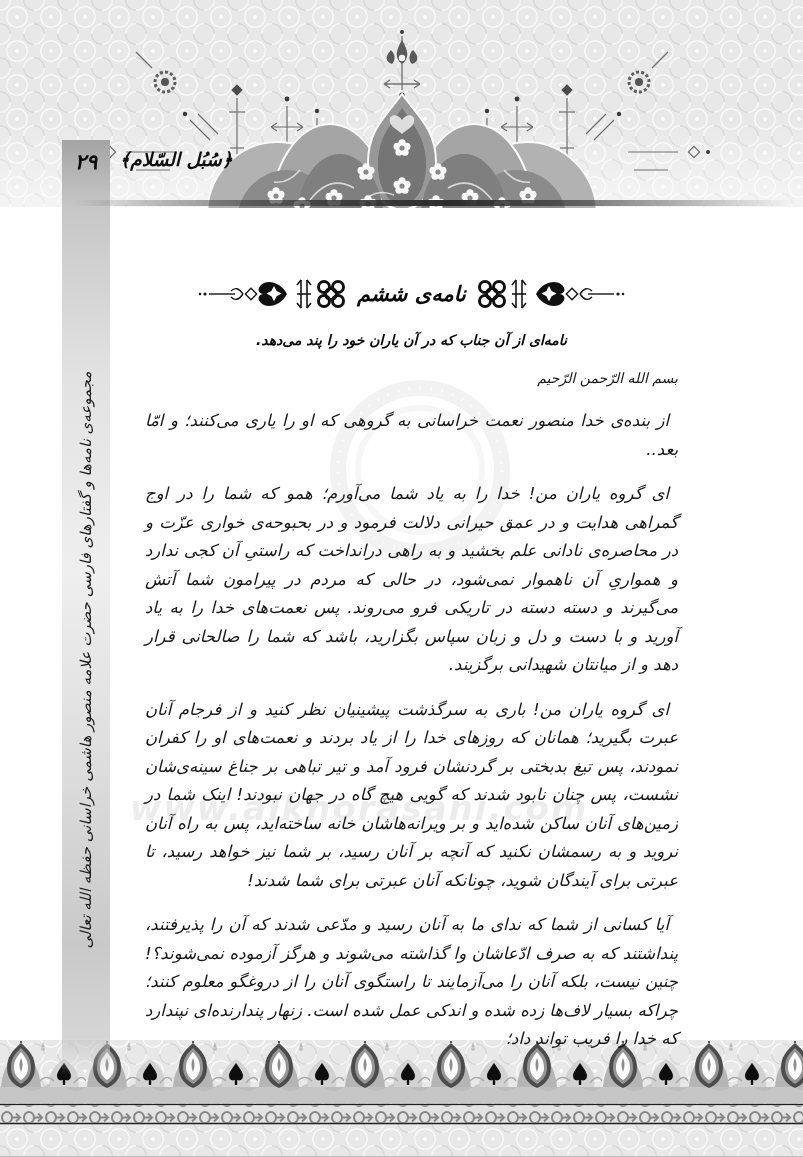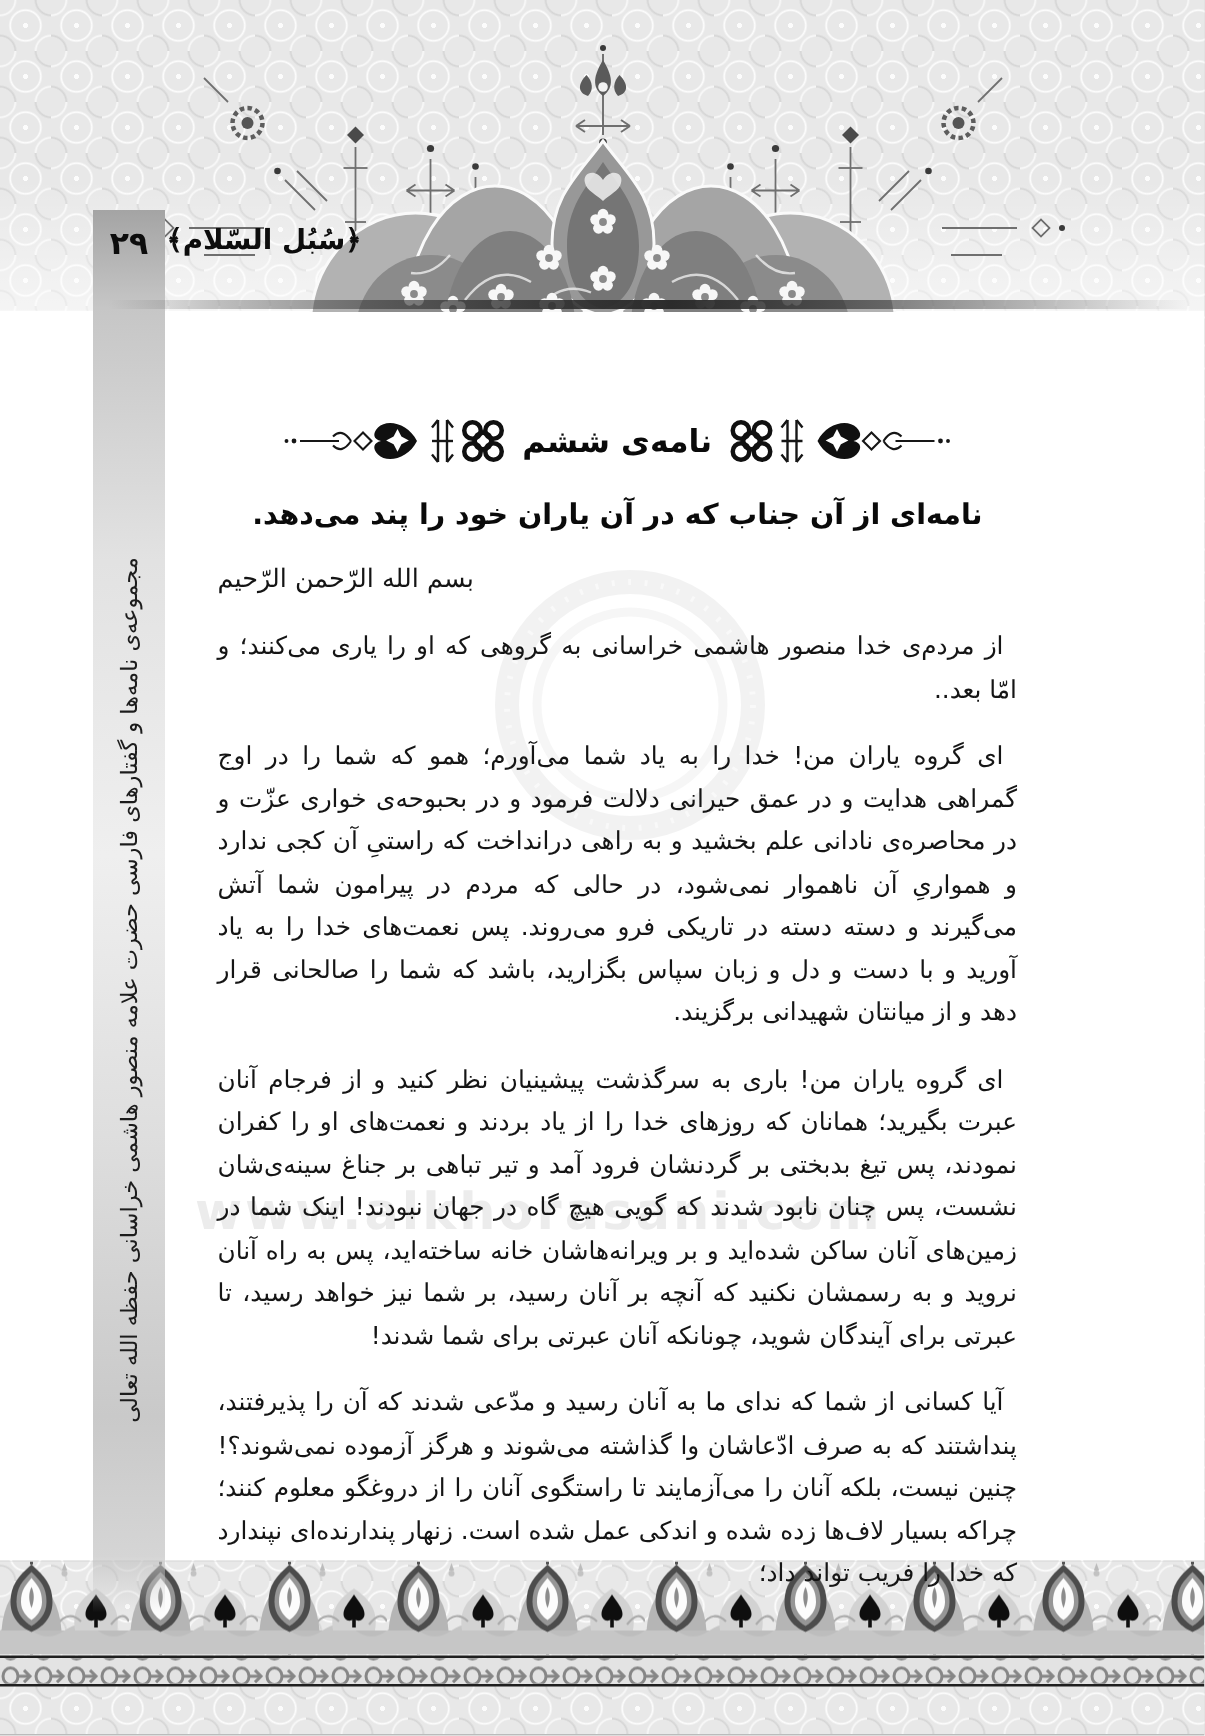--- a/index.html
+++ b/index.html
@@ -6,40 +6,40 @@
   body{font-family:"DejaVu Sans",sans-serif;background:#bbb;}
   .page{position:relative;width:803px;height:1156px;margin:0 auto;overflow:hidden;
     background-color:#e8e8e8;
     background-image:
       radial-gradient(circle 3px at 17px 17px, rgba(255,255,255,.85) 55%, rgba(255,255,255,0) 62%),
       radial-gradient(circle 13px at 0px 0px, rgba(232,232,232,0) 70%, rgba(255,255,255,.75) 78%, rgba(232,232,232,0) 88%),
       radial-gradient(circle 13px at 34px 0px, rgba(232,232,232,0) 70%, rgba(208,208,208,.8) 78%, rgba(232,232,232,0) 88%),
       radial-gradient(circle 13px at 0px 34px, rgba(232,232,232,0) 70%, rgba(208,208,208,.8) 78%, rgba(232,232,232,0) 88%),
       radial-gradient(circle 13px at 34px 34px, rgba(232,232,232,0) 70%, rgba(255,255,255,.75) 78%, rgba(232,232,232,0) 88%),
       radial-gradient(circle 13px at 17px 17px, rgba(232,232,232,0) 70%, rgba(255,255,255,.9) 78%, rgba(232,232,232,0) 88%);
-    background-size:34px 34px;}
+    background-size:34px 34px;font-style:italic;}
   .white-sheet{position:absolute;left:0;top:207px;width:803px;height:833px;background:#ffffff;z-index:2;}
   .top-fade{position:absolute;left:0;top:120px;width:803px;height:87px;z-index:1;
     background:linear-gradient(to bottom, rgba(255,255,255,0), rgba(255,255,255,.55));}
   .crown{position:absolute;left:0;top:0;z-index:3;}
   .divider{position:absolute;left:72px;top:200px;width:722px;height:6px;z-index:6;border-radius:3px;
     background:linear-gradient(to right, rgba(60,60,60,0) 0%, rgba(70,70,70,.3) 10%, rgba(45,45,45,.85) 40%, #2b2b2b 52%, rgba(60,60,60,.5) 78%, rgba(60,60,60,0) 100%);}
   .side-bar{position:absolute;left:62px;top:140px;width:48px;height:935px;z-index:5;
     background:linear-gradient(180deg, #a4a4a4 0%, #c6c6c6 7%, #e2e2e2 25%, #efefef 46%, #dedede 66%, #c9c9c9 86%, rgba(195,195,195,.7) 96%, rgba(195,195,195,0) 100%);}
   .page-num{position:absolute;left:62px;top:150px;width:48px;z-index:7;text-align:center;
     font-size:21px;font-weight:bold;color:#0d0d0d;}
   .side-text{position:absolute;left:86px;top:660px;z-index:7;white-space:nowrap;direction:rtl;
     transform:translate(-50%,-50%) rotate(-90deg);font-size:15px;color:#1c1c1c;}
   .book-title{position:absolute;left:110px;top:149px;width:132px;z-index:7;text-align:center;direction:rtl;
     font-size:18.5px;font-weight:bold;color:#0d0d0d;white-space:nowrap;}
   .content{position:absolute;right:125px;top:272px;width:533px;z-index:8;direction:rtl;color:#151515;}
   .heading-row{display:flex;direction:ltr;align-items:center;justify-content:center;gap:10px;}
   .heading-row h2{margin:0;font-size:21px;font-weight:bold;color:#0a0a0a;white-space:nowrap;}
-  .letter-title{margin:16px 0 0;font-size:19px;font-weight:bold;text-align:center;color:#0a0a0a;}
-  .basmala{margin:22px 0 0;font-size:17px;text-align:left;}
+  .letter-title{margin:16px 0 0;font-size:14px;font-weight:bold;text-align:center;color:#0a0a0a;}
+  .basmala{margin:22px 0 0;font-size:14px;text-align:right;}
   .content p.body{font-size:16.5px;line-height:28.5px;text-align:justify;margin:0 0 16px;text-indent:9px;}
   .content p.first{margin-top:21px;}
   .wm-circle{position:absolute;left:320px;top:370px;z-index:4;}
   .wm-url{position:absolute;left:130px;top:788px;width:545px;z-index:4;text-align:left;
     font-size:34px;font-weight:bold;letter-spacing:2px;color:rgba(110,110,110,.13);}
   .bottom-border{position:absolute;left:0;bottom:0;z-index:4;}
   .flw circle{fill:#f7f7f7;}
   .flw .flw-c{fill:#8a8a8a;}
 </style>
 </head>
@@ -173,21 +173,21 @@
       <svg width="150" height="44" viewBox="0 0 150 44">
         <use href="#hdg-orn" transform="translate(150,0) scale(-1,1)"></use>
       </svg>
       <h2>نامه‌ی ششم</h2>
       <svg width="150" height="44" viewBox="0 0 150 44">
         <use href="#hdg-orn"></use>
       </svg>
     </div>
     <p class="letter-title">نامه‌ای از آن جناب که در آن یاران خود را پند می‌دهد.</p>
     <p class="basmala">بسم الله الرّحمن الرّحیم</p>
-    <p class="body first">از مردم‌ی خدا منصور هاشمی خراسانی به گروهی که او را یاری می‌کنند؛ و امّا بعد..</p>
+    <p class="body first">از بنده‌ی خدا منصور نعمت خراسانی به گروهی که او را یاری می‌کنند؛ و امّا بعد..</p>
     <p class="body">ای گروه یاران من! خدا را به یاد شما می‌آورم؛ همو که شما را در اوج گمراهی هدایت و در عمق حیرانی دلالت فرمود و در بحبوحه‌ی خواری عزّت و در محاصره‌ی نادانی علم بخشید و به راهی درانداخت که راستیِ آن کجی ندارد و همواریِ آن ناهموار نمی‌شود، در حالی که مردم در پیرامون شما آتش می‌گیرند و دسته دسته در تاریکی فرو می‌روند. پس نعمت‌های خدا را به یاد آورید و با دست و دل و زبان سپاس بگزارید، باشد که شما را صالحانی قرار دهد و از میانتان شهیدانی برگزیند.</p>
     <p class="body">ای گروه یاران من! باری به سرگذشت پیشینیان نظر کنید و از فرجام آنان عبرت بگیرید؛ همانان که روزهای خدا را از یاد بردند و نعمت‌های او را کفران نمودند، پس تیغ بدبختی بر گردنشان فرود آمد و تیر تباهی بر جناغ سینه‌ی‌شان نشست، پس چنان نابود شدند که گویی هیچ گاه در جهان نبودند! اینک شما در زمین‌های آنان ساکن شده‌اید و بر ویرانه‌هاشان خانه ساخته‌اید، پس به راه آنان نروید و به رسمشان نکنید که آنچه بر آنان رسید، بر شما نیز خواهد رسید، تا عبرتی برای آیندگان شوید، چونانکه آنان عبرتی برای شما شدند!</p>
     <p class="body">آیا کسانی از شما که ندای ما به آنان رسید و مدّعی شدند که آن را پذیرفتند، پنداشتند که به صرف ادّعاشان وا گذاشته می‌شوند و هرگز آزموده نمی‌شوند؟! چنین نیست، بلکه آنان را می‌آزمایند تا راستگوی آنان را از دروغگو معلوم کنند؛ چراکه بسیار لاف‌ها زده شده و اندکی عمل شده است. زنهار پندارنده‌ای نپندارد که خدا را فریب تواند داد؛</p>
   </div>
 
   <svg class="bottom-border" width="803" height="117" viewBox="0 0 803 117">
     <defs>
       <pattern id="frz" width="86" height="62" patternUnits="userSpaceOnUse">
         <rect y="46" width="86" height="16" fill="#bdbdbd"></rect>
         <path d="M0,46 Q10,38 21,46 T43,46 T65,46 T86,46 V62 H0 Z" fill="#c6c6c6"></path>

